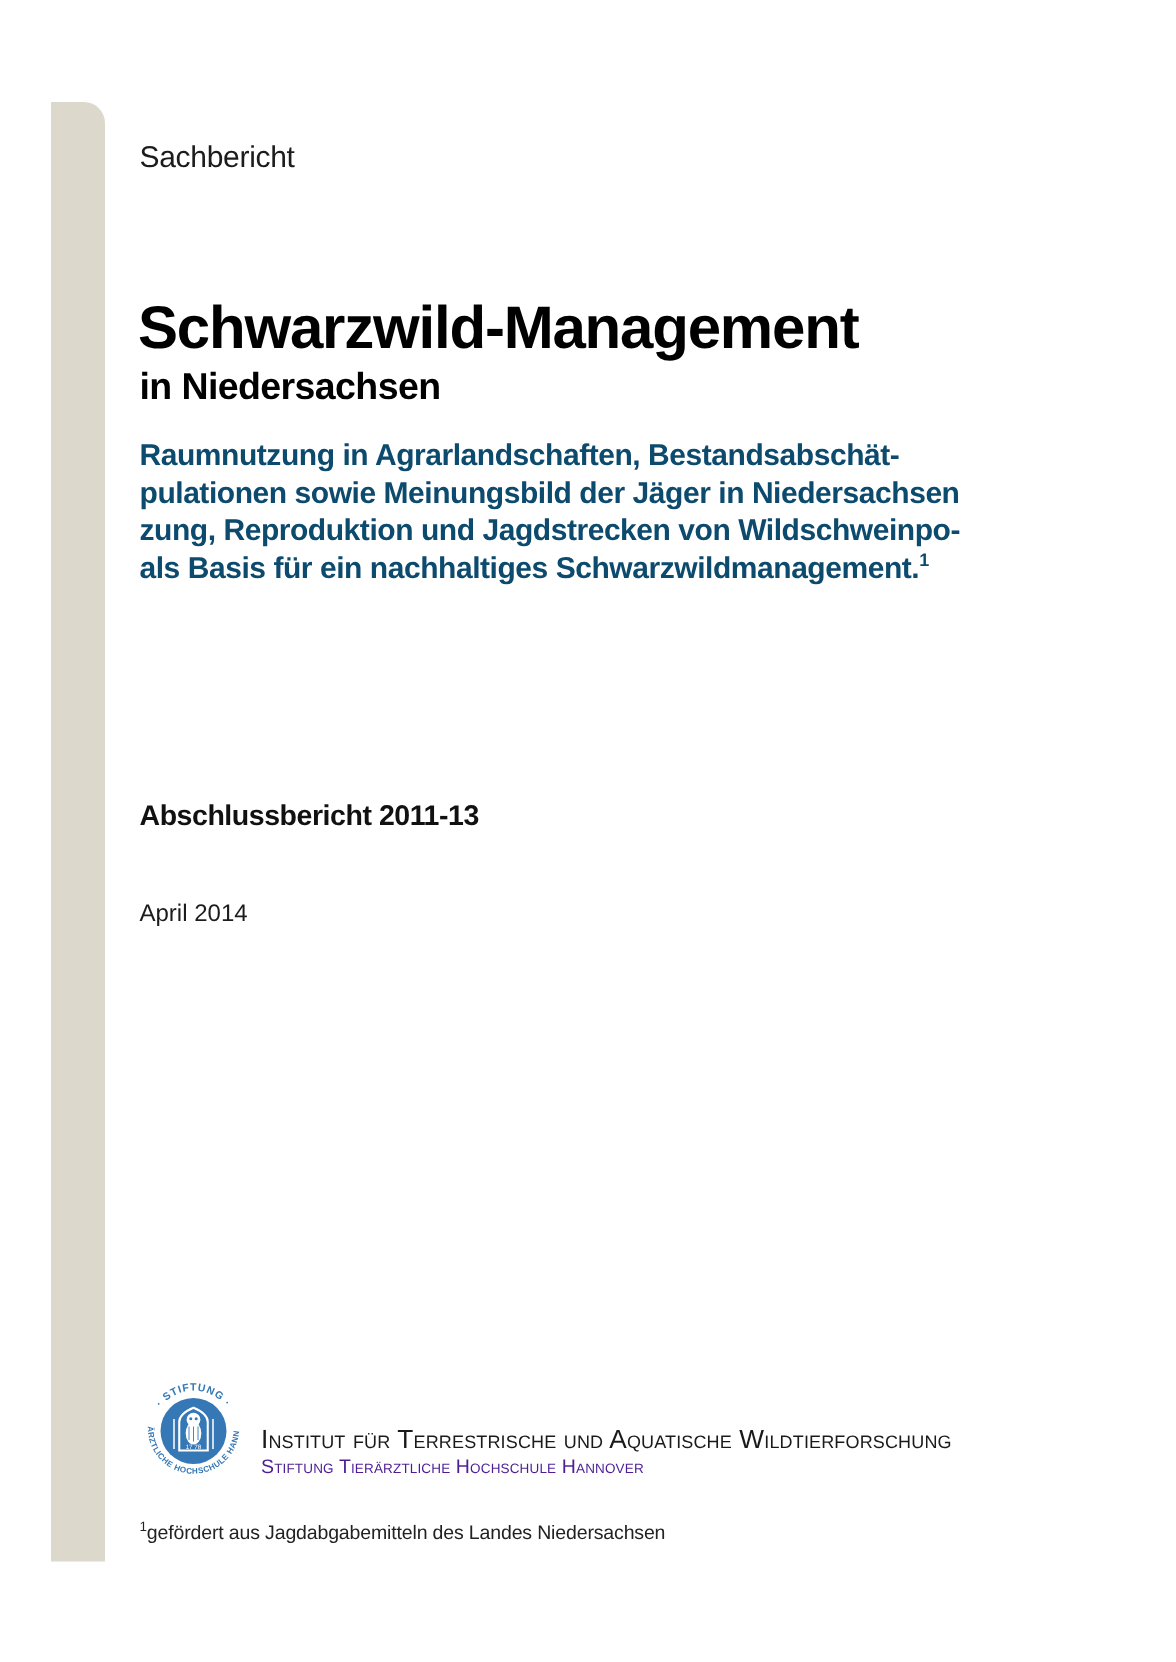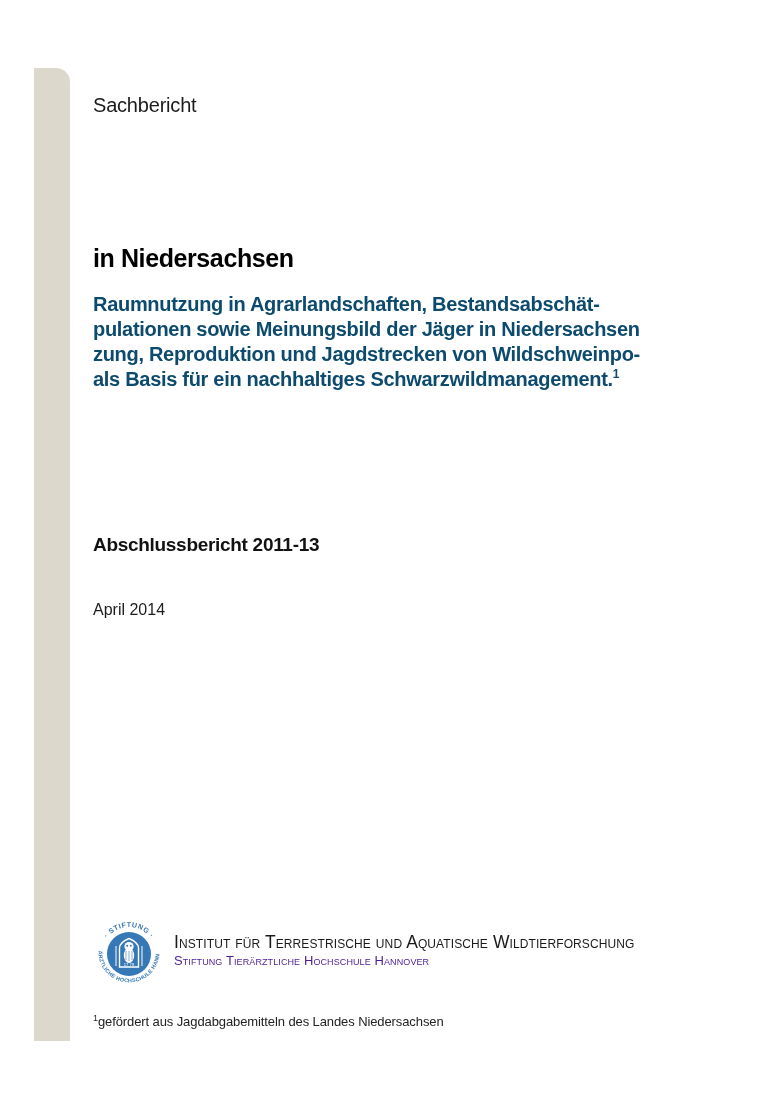--- a/index.html
+++ b/index.html
@@ -95,20 +95,21 @@
     left: 174px;
     top: 932px;
   }
   .institute-line1 {
     font-variant: small-caps;
     font-size: 17.5px;
     line-height: 20px;
     letter-spacing: 0.1px;
     color: #1a1a1a;
     white-space: nowrap;
+    margin-top: 17px;
   }
   .institute-line2 {
     font-variant: small-caps;
     font-size: 13px;
     line-height: 15px;
     letter-spacing: 0.1px;
     color: #4c1d95;
     margin-top: 1px;
     white-space: nowrap;
   }
@@ -130,20 +131,21 @@
 </style>
 </head>
 <body>
 
 <div class="page">
 
   <div class="side-bar"></div>
 
   <div class="kicker">Sachbericht</div>
 
+  <h1 class="title">Schwarzwild-Management</h1>
   <div class="title-sub">in Niedersachsen</div>
 
   <div class="abstract">
     <div>Raumnutzung in Agrarlandschaften, Bestandsabschät-</div>
     <div>pulationen sowie Meinungsbild der Jäger in Niedersachsen</div>
     <div>zung, Reproduktion und Jagdstrecken von Wildschweinpo-</div>
     <div><span>als Basis für ein nachhaltiges Schwarzwildmanagement.</span><sup>1</sup></div>
   </div>
 
   <div class="report-label">Abschlussbericht 2011-13</div>

